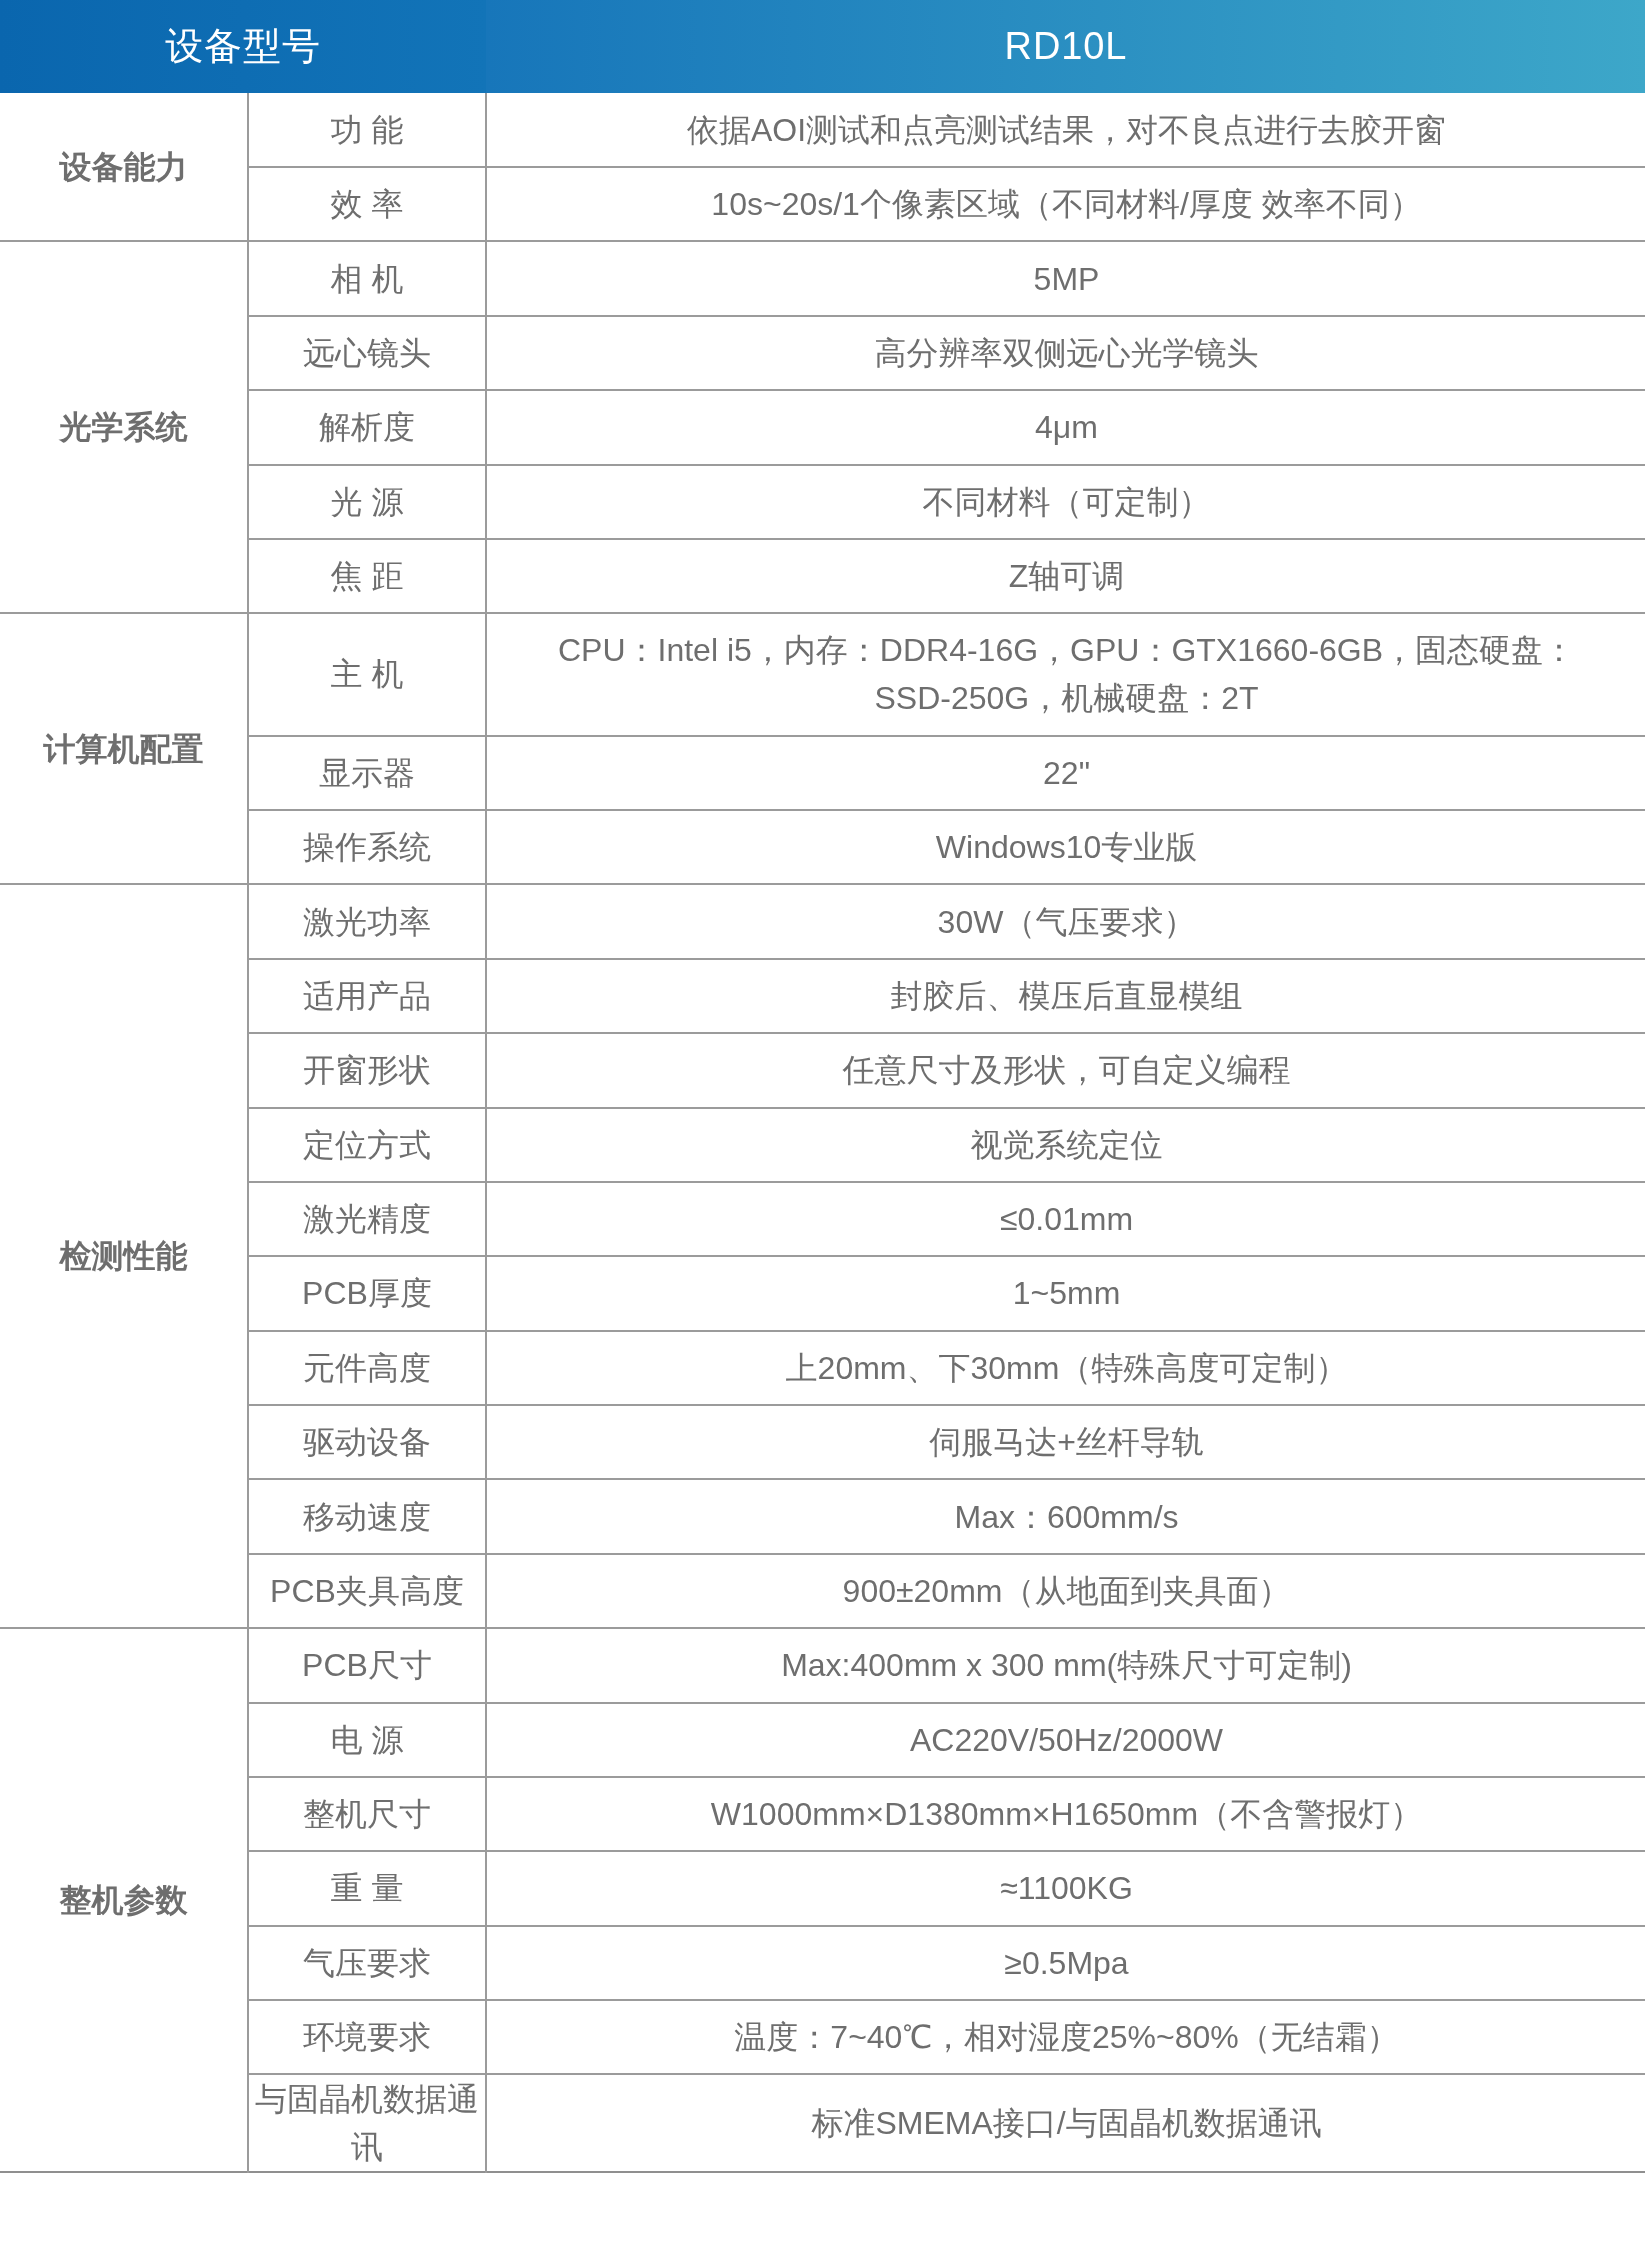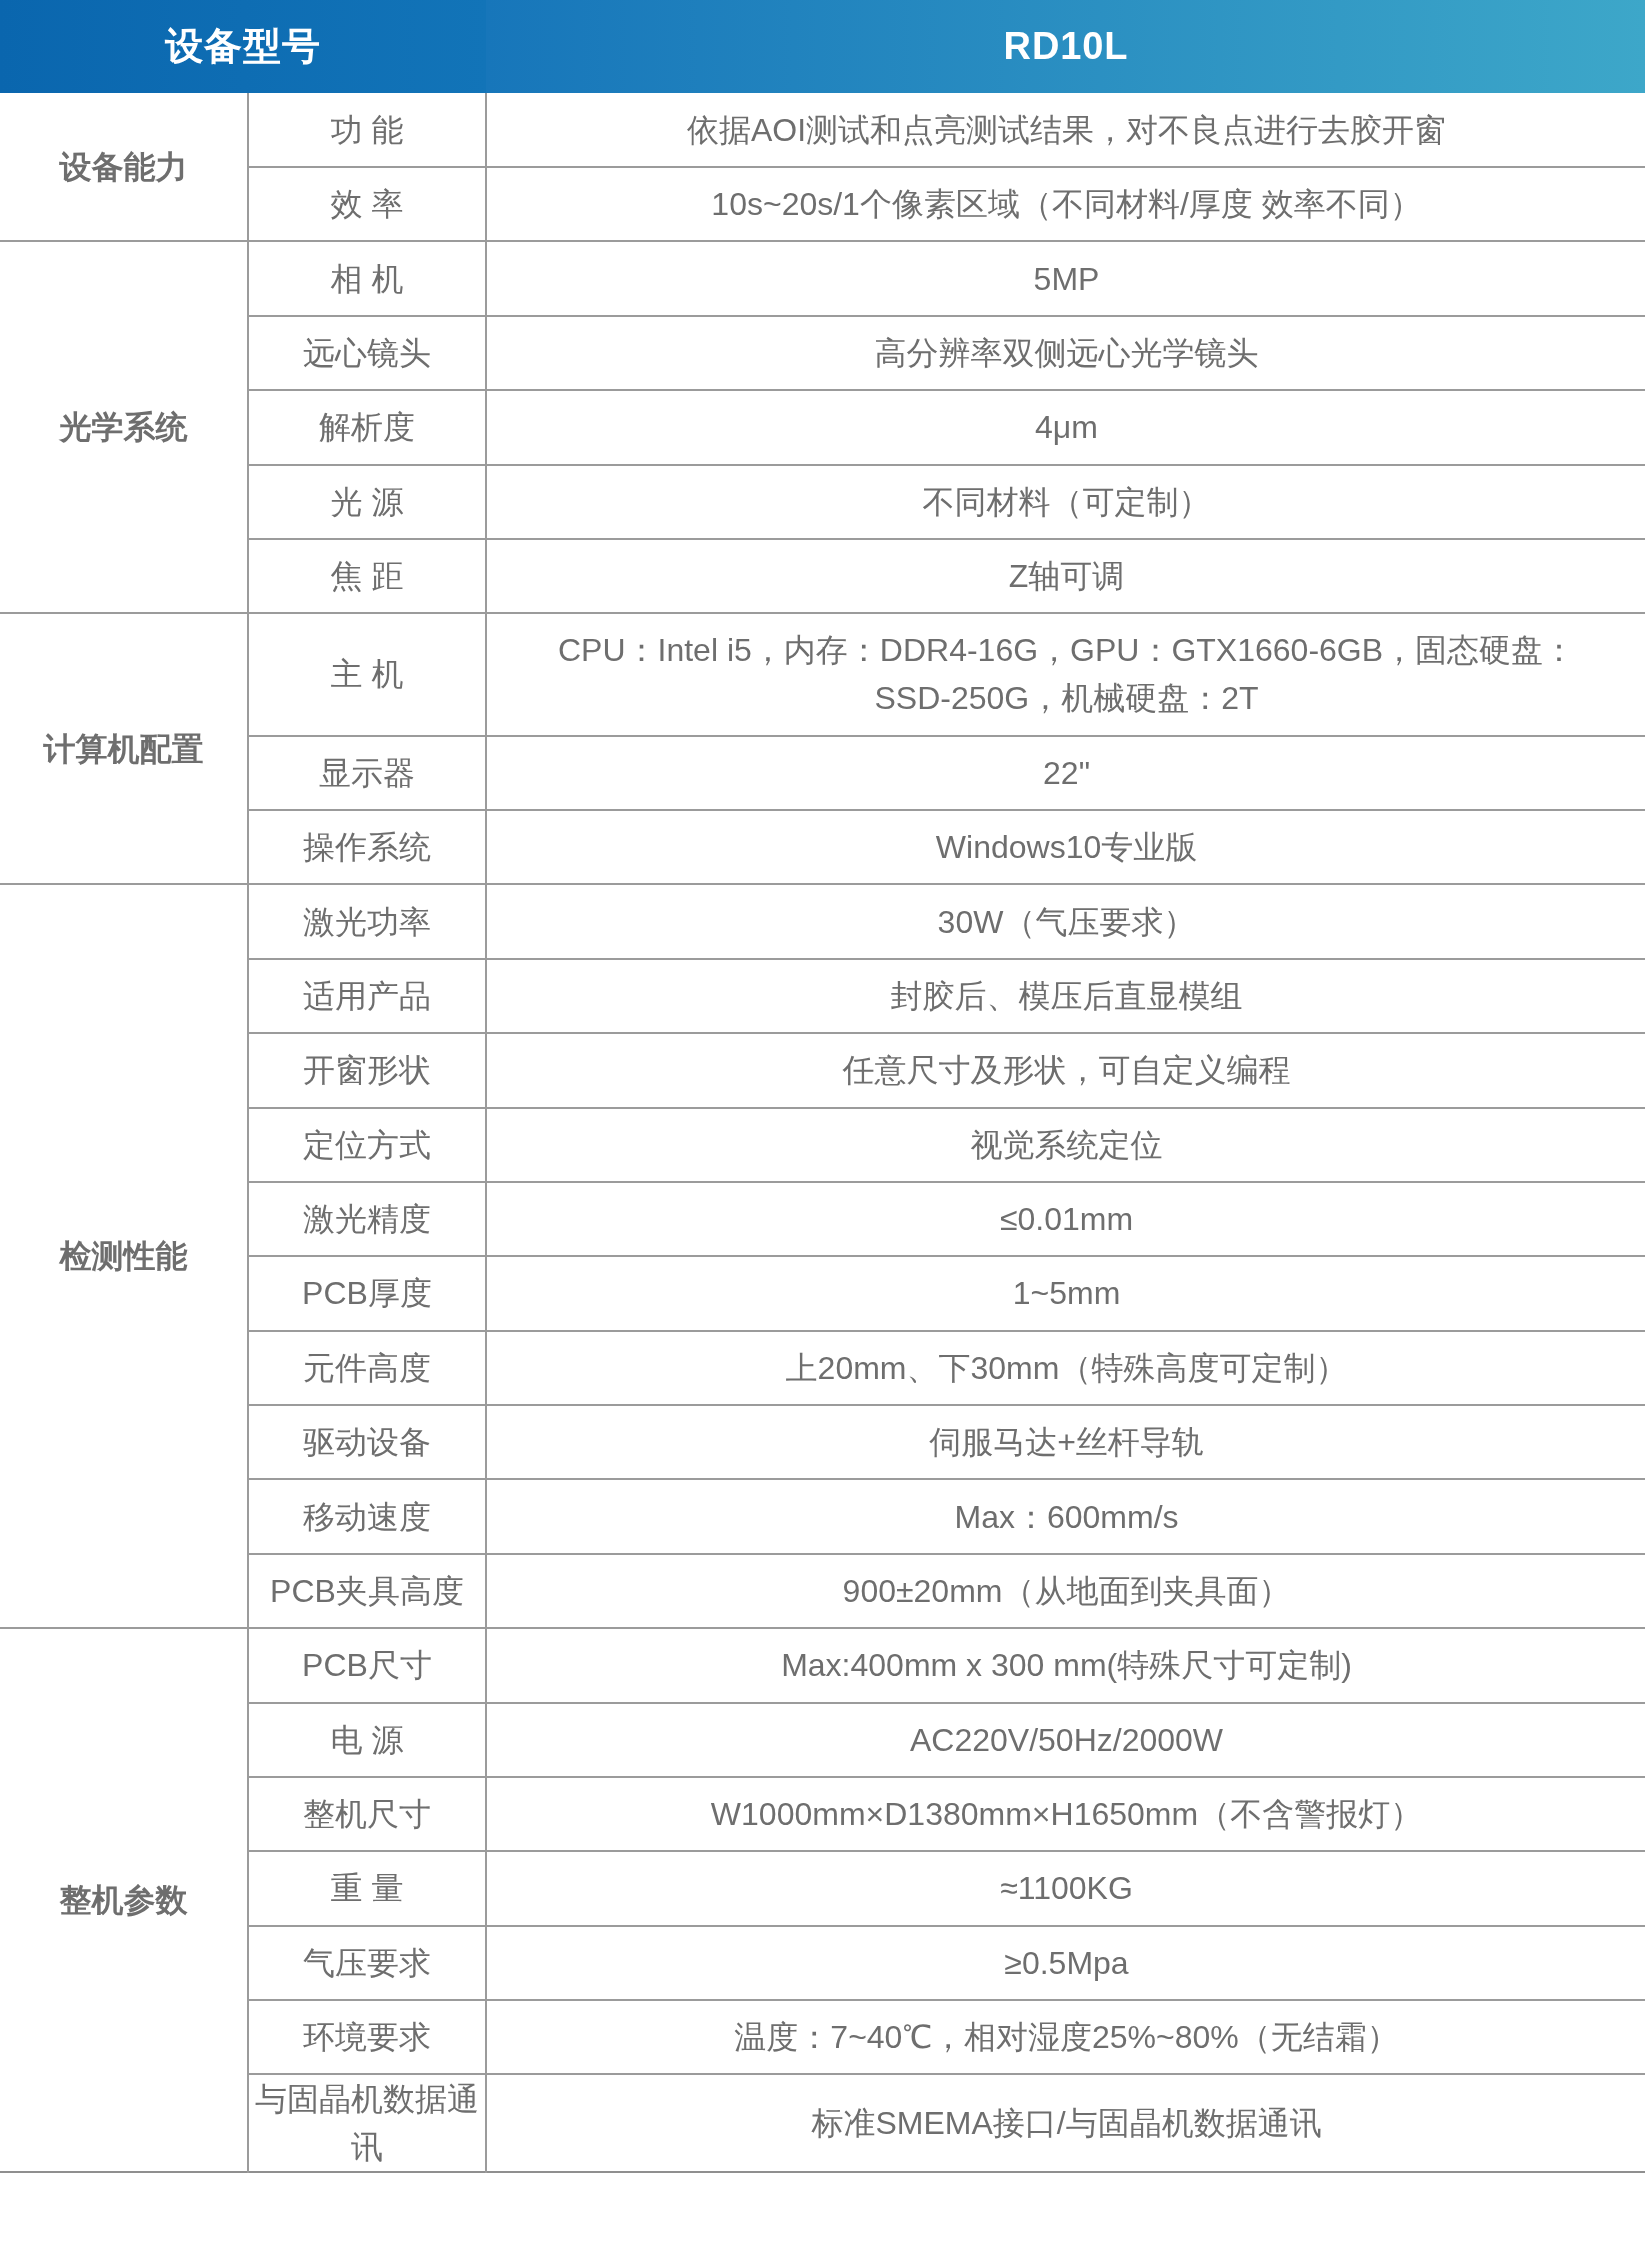--- a/index.html
+++ b/index.html
@@ -26,21 +26,21 @@
     vertical-align: middle;
     color: var(--text-gray, #6e6e6e);
     font-size: 32px;
     font-weight: 400;
     line-height: 1.5;
     padding: 0;
   }
   tr.hdr td {
     height: 93px;
     font-size: 38px;
-    font-weight: bold;
+    font-weight: normal;
     color: #ffffff;
     border: none;
     letter-spacing: 0.9px;
   }
   td.hdr-left  { background: linear-gradient(90deg, var(--hdr-left-a, #0a66ae), var(--hdr-left-b, #1274b8)); }
   td.hdr-right { background: linear-gradient(90deg, var(--hdr-right-a, #1776ba), var(--hdr-right-b, #3da7c9)); border-left: 3.5px solid #ffffff; margin-top: 17px; }
   td.group {
     border-top: 2.6px solid var(--line, #9b9b9b);
     border-right: 2.6px solid var(--line, #9b9b9b);
     background: #ffffff;

